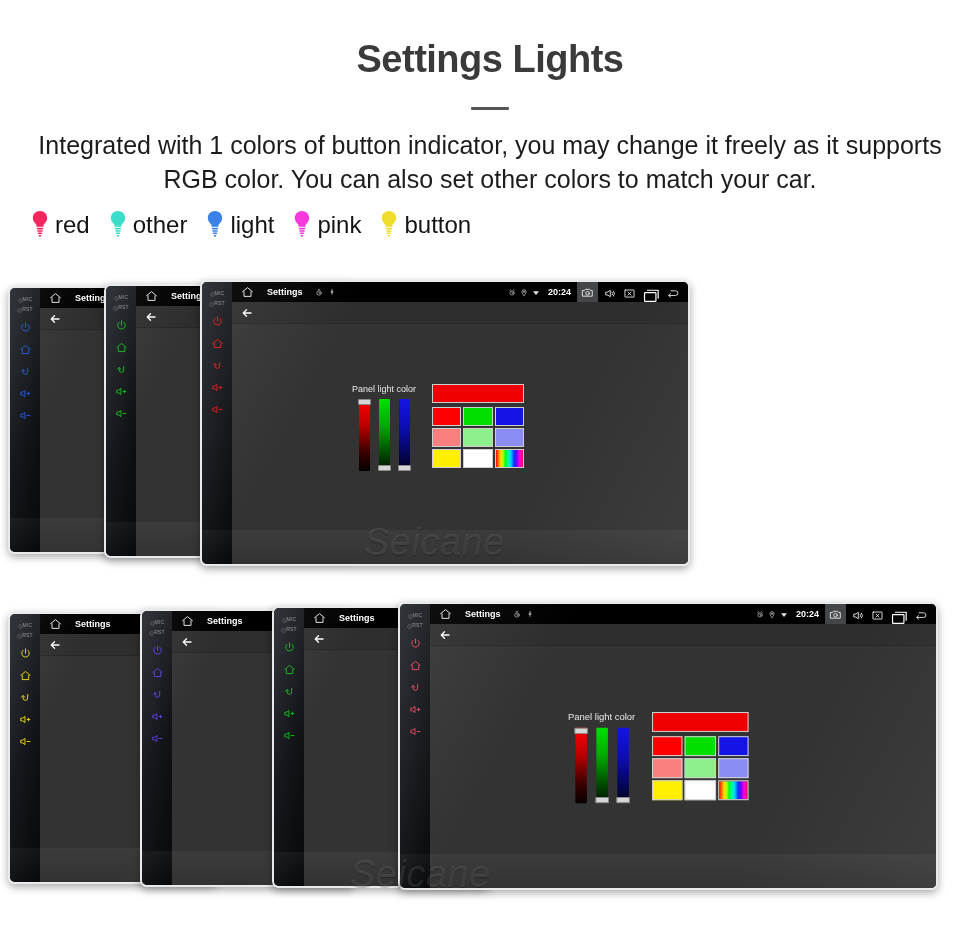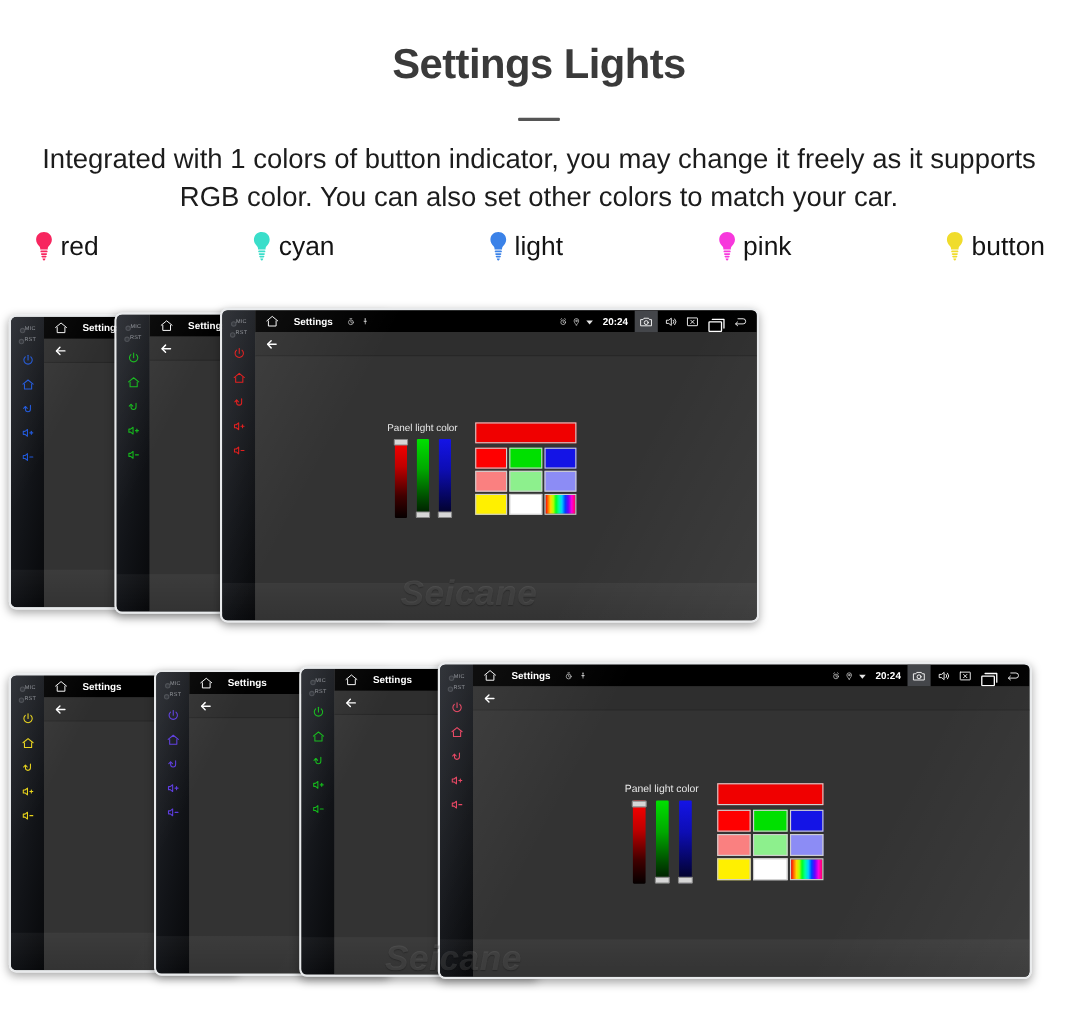--- a/index.html
+++ b/index.html
@@ -33,21 +33,21 @@
     line-height: 34px;
     color: #1c1c1c;
     margin-top: 18px;
     padding: 0 32px;
     font-weight: 300;
   }
 
   
   .legend {
     display: flex;
-    justify-content: space-between;
+    justify-content: flex-start;
     align-items: center;
     gap: 0px;
     margin-top: 14px;
     padding: 0 30px;
   }
   .legend-item {
     display: flex;
     align-items: center;
     gap: 5px;
     margin-right: 18px;
@@ -225,23 +225,23 @@
     background: linear-gradient(to right,
       #ff0000 0%, #ff6a00 8%, #ffd800 17%, #b6ff00 26%,
       #00ff21 35%, #00ffa2 45%, #00d0ff 55%, #0040ff 66%,
       #6a00ff 76%, #ff00dc 88%, #ff0060 100%);
   }
 
   
   .watermark {
     position: absolute;
     font-style: italic;
-    font-weight: bold;
+    font-weight: normal;
     color: rgba(255,255,255,0.10);
-    font-size: 32px;
+    font-size: 38px;
     letter-spacing: 0.5px;
     pointer-events: none;
     text-shadow: 0 1px 1px rgba(0,0,0,0.25);
   }
   .glass {
     position:absolute; left:0; right:0; bottom:0; height:34px;
     background: linear-gradient(to bottom, rgba(255,255,255,0.045), rgba(255,255,255,0.0));
     pointer-events:none;
   }
   .sheen {
@@ -269,21 +269,21 @@
       <span class="legend-label">red</span>
     </div>
     <div class="legend-item">
       <span class="bulb"><svg viewBox="0 0 24 34" fill="none">
     <path d="M12 1.2c-5 0-8.6 3.6-8.6 8.3 0 3.3 2 5.5 3.3 7 .8.9 1.2 1.6 1.2 2.5v1.1h8.2v-1.1c0-.9.4-1.6 1.2-2.5 1.3-1.5 3.3-3.7 3.3-7 0-4.7-3.6-8.3-8.6-8.3z" fill="#3ADECA"></path>
     <rect x="8.1" y="21.2" width="7.8" height="2.1" rx="1" fill="#3ADECA"></rect>
     <rect x="8.6" y="24.2" width="6.8" height="1.9" rx="0.9" fill="#3ADECA"></rect>
     <rect x="9.2" y="27" width="5.6" height="1.8" rx="0.9" fill="#3ADECA"></rect>
     <path d="M10.4 30h3.2c-.3 1.5-1 2.3-1.6 2.3s-1.3-.8-1.6-2.3z" fill="#3ADECA"></path>
   </svg></span>
-      <span class="legend-label">cyan</span>
+      <span class="legend-label">other</span>
     </div>
     <div class="legend-item">
       <span class="bulb"><svg viewBox="0 0 24 34" fill="none">
     <path d="M12 1.2c-5 0-8.6 3.6-8.6 8.3 0 3.3 2 5.5 3.3 7 .8.9 1.2 1.6 1.2 2.5v1.1h8.2v-1.1c0-.9.4-1.6 1.2-2.5 1.3-1.5 3.3-3.7 3.3-7 0-4.7-3.6-8.3-8.6-8.3z" fill="#3B82E8"></path>
     <rect x="8.1" y="21.2" width="7.8" height="2.1" rx="1" fill="#3B82E8"></rect>
     <rect x="8.6" y="24.2" width="6.8" height="1.9" rx="0.9" fill="#3B82E8"></rect>
     <rect x="9.2" y="27" width="5.6" height="1.8" rx="0.9" fill="#3B82E8"></rect>
     <path d="M10.4 30h3.2c-.3 1.5-1 2.3-1.6 2.3s-1.3-.8-1.6-2.3z" fill="#3B82E8"></path>
   </svg></span>
       <span class="legend-label">light</span>

